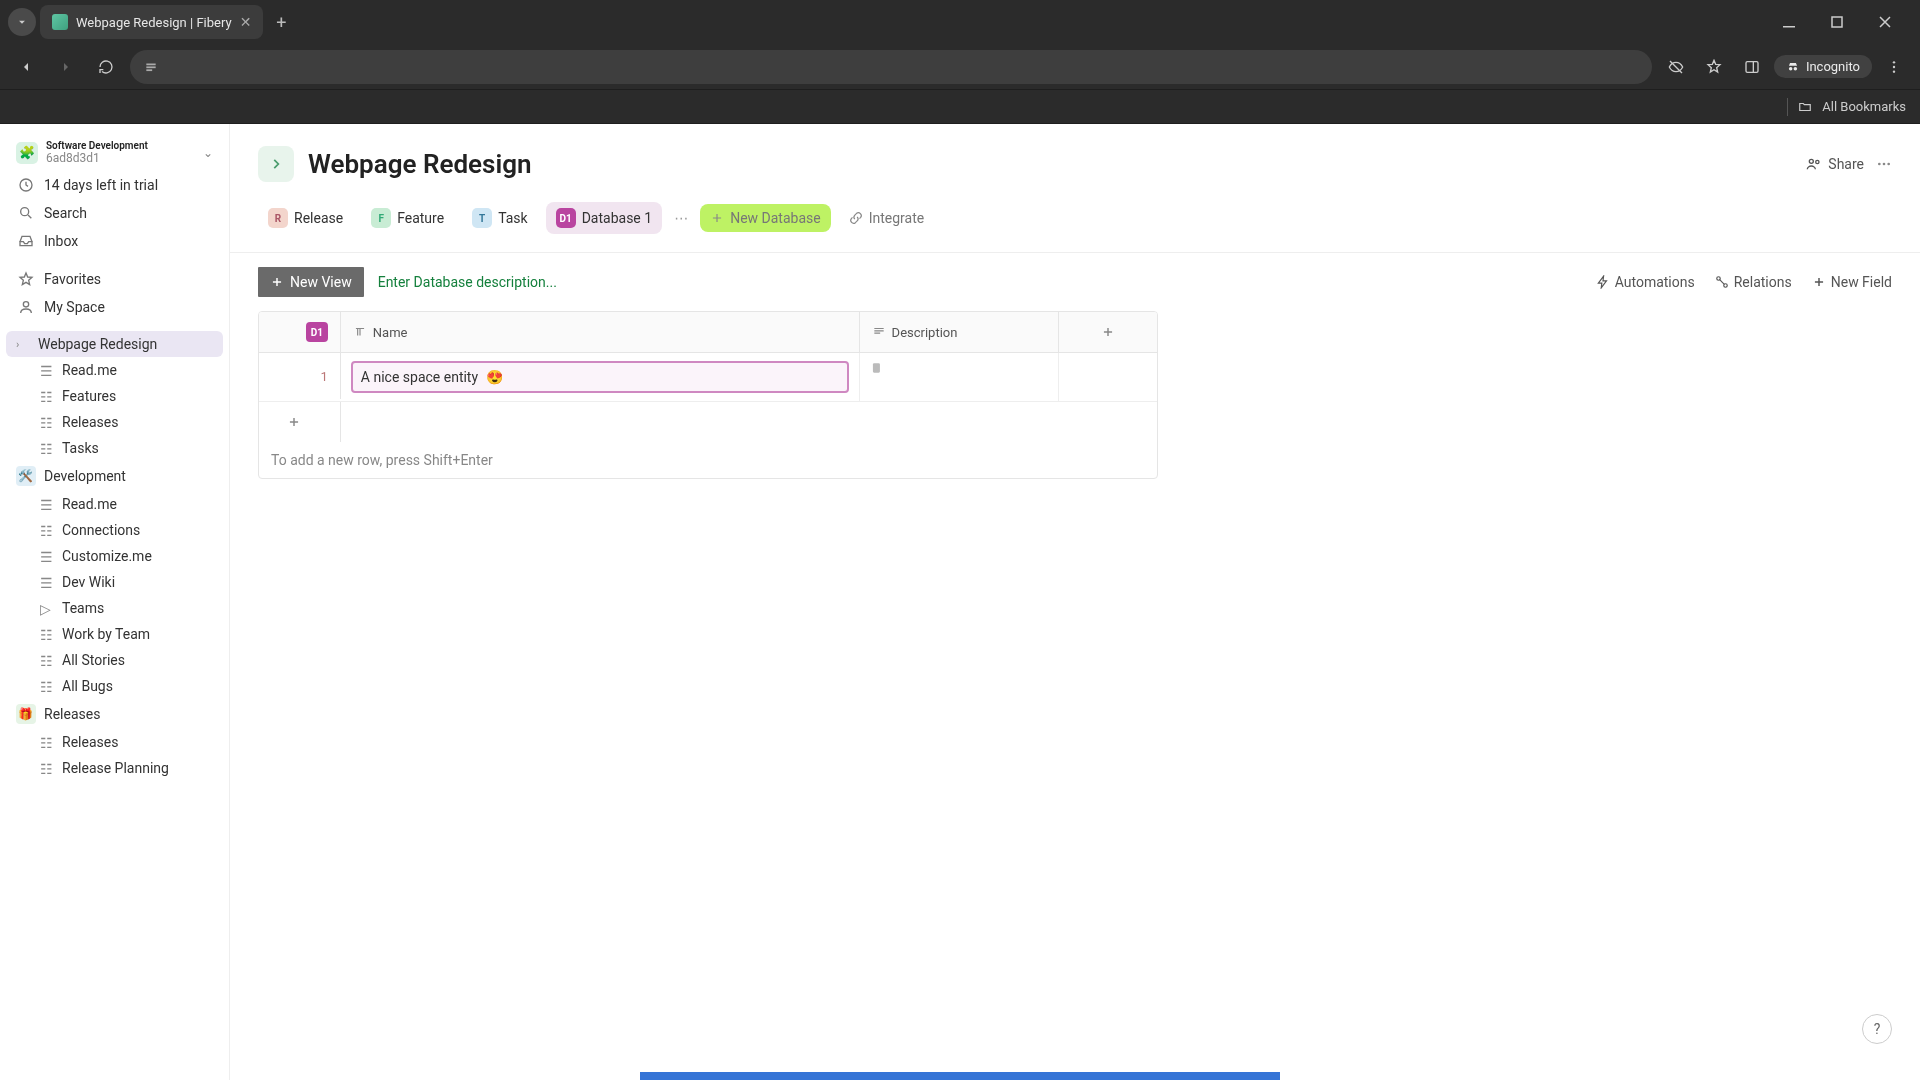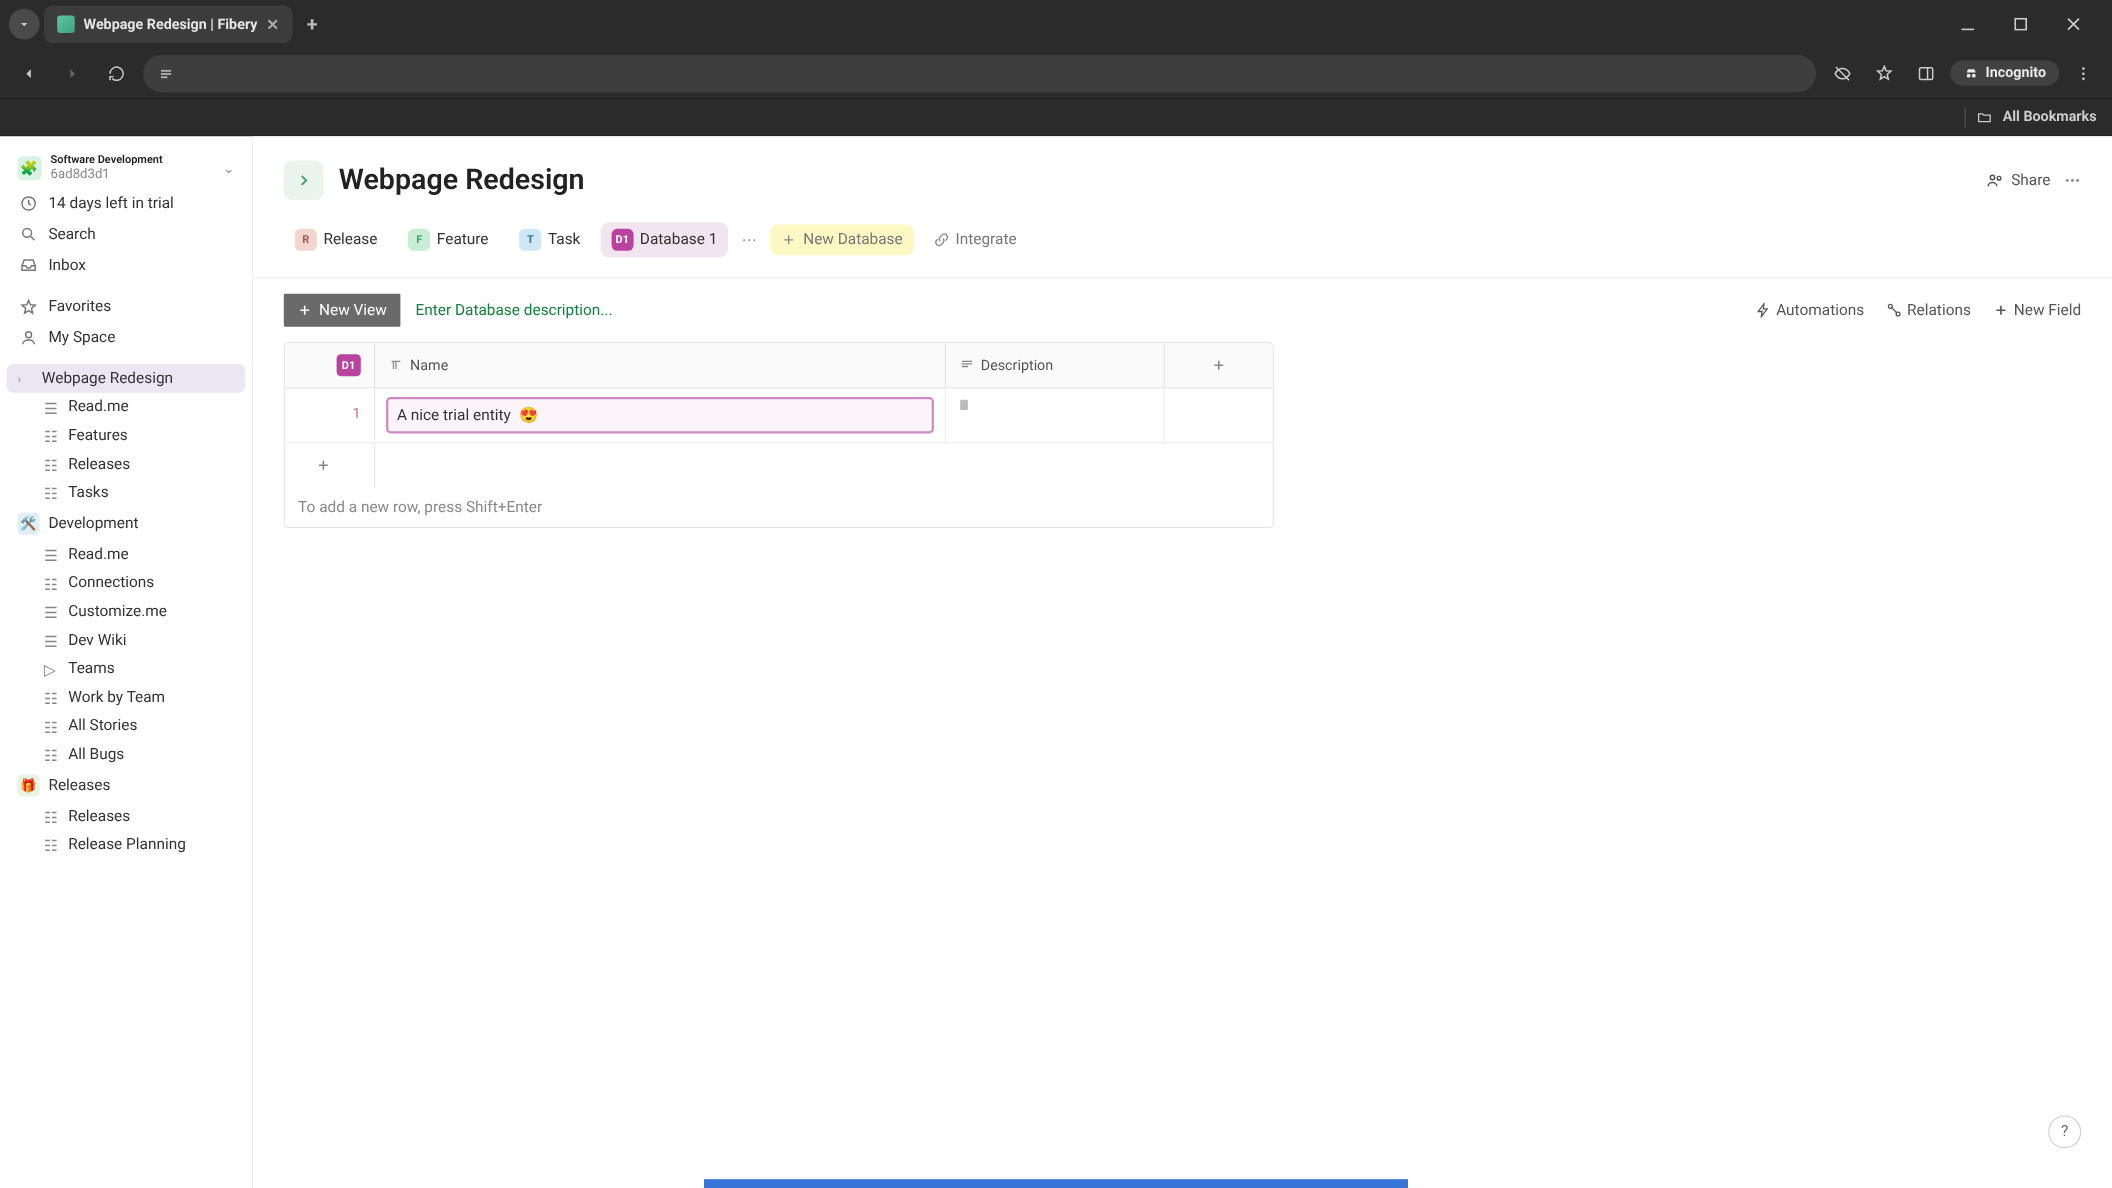--- a/index.html
+++ b/index.html
@@ -1,19 +1,19 @@
 <!DOCTYPE html>
 <html><head>
 <meta charset="utf-8">
 <style>
 * { box-sizing: border-box; margin: 0; padding: 0; font-family: -apple-system, BlinkMacSystemFont, "Segoe UI", Roboto, sans-serif; }
 body { width: 1920px; height: 1080px; overflow: hidden; background: #fff; }
 
 
-.browser-chrome { background: #2b2b2b; color: #ccc; font-weight: bold; }
+.browser-chrome { background: #2b2b2b; color: #ccc; }
 .tab-strip { display: flex; align-items: center; height: 44px; padding: 4px 8px; gap: 4px; }
 .tab-dropdown { width: 28px; height: 28px; display:flex;align-items:center;justify-content:center; border-radius:50%; background:#4a4a4a;}
 .tab { display: flex; align-items: center; background: #3c3c3c; border-radius: 8px; padding: 6px 12px; gap: 8px; max-width: 260px; height: 34px;}
 .tab-favicon { width: 16px; height: 16px; background: linear-gradient(135deg,#5fc6a4,#3fa07f); border-radius: 3px; }
 .tab-title { font-size: 13px; color: #e6e6e6; white-space: nowrap; overflow: hidden; text-overflow: ellipsis; flex:1;}
 .tab-close { font-size: 14px; color: #aaa; cursor:pointer; }
 .new-tab-btn { width: 28px; height: 28px; display:flex;align-items:center;justify-content:center; color:#bbb; font-size:18px;}
 .window-controls { margin-left: auto; display:flex; gap:18px; padding-right:12px; color:#ccc;}
 .wc { width:30px; height:30px; display:flex;align-items:center;justify-content:center; cursor:pointer;}
 
@@ -356,21 +356,21 @@
         </div>
       <div class="db-tab task">
           <span class="badge" style="color:#379;">T</span>
           <span>Task</span>
         </div>
       <div class="db-tab d1 active">
           <span class="badge">D1</span>
           <span>Database 1</span>
         </div>
       <div class="db-tab-actions">⋯</div>
-      <div class="db-tab util" style="background:#fef9c3;">
+      <div class="db-tab util" style="background:#bef264;">
         <svg class="icon-xs" viewBox="0 0 24 24" fill="none" stroke="#888" stroke-width="2">
             <path d="M12 5v14M5 12h14"></path>
           </svg>
         <span>New Database</span>
       </div>
       <div class="db-tab util">
         <svg class="icon-xs" viewBox="0 0 24 24" fill="none" stroke="#888" stroke-width="2">
             <path d="M10 14a5 5 0 0 1 0-7l3-3a5 5 0 0 1 7 7l-2 2"></path>
             <path d="M14 10a5 5 0 0 1 0 7l-3 3a5 5 0 0 1-7-7l2-2"></path>
           </svg>
@@ -431,21 +431,21 @@
           <div class="col col-add">
             <svg class="icon-xs" viewBox="0 0 24 24" fill="none" stroke="#888" stroke-width="2.5">
                 <path d="M12 5v14M5 12h14"></path>
               </svg>
           </div>
         </div>
         <div class="grid-row">
           <div class="col-rownum" style="height:46px;">1</div>
           <div class="cell cell-name">
             <div class="cell-name-inner">
-              <span>A nice trial entity</span>
+              <span>A nice space entity</span>
               <span>😍</span>
             </div>
           </div>
           <div class="cell cell-desc">
             <svg class="icon-xs" viewBox="0 0 24 24" fill="#bbb">
                 <rect x="5" y="4" width="12" height="16" rx="2"></rect>
               </svg>
           </div>
           <div class="cell cell-add"></div>
         </div>

